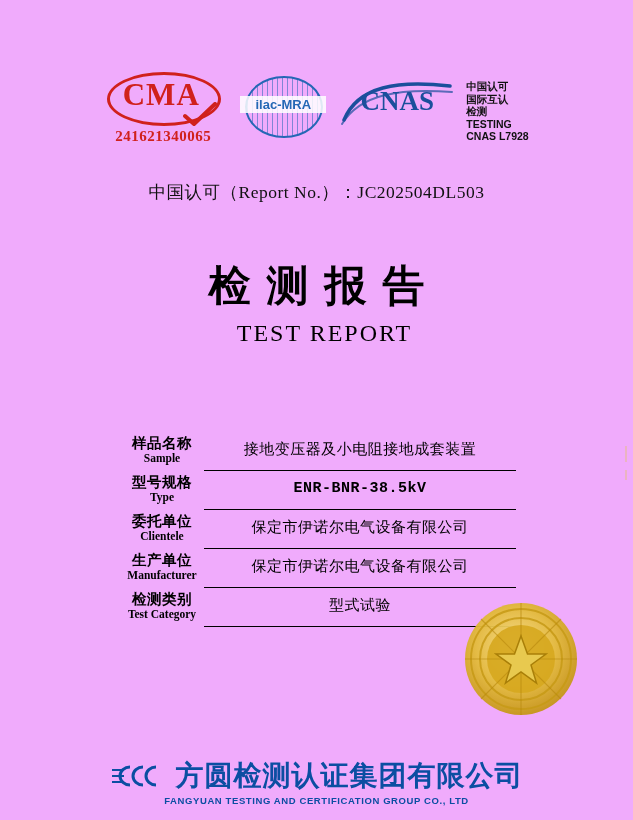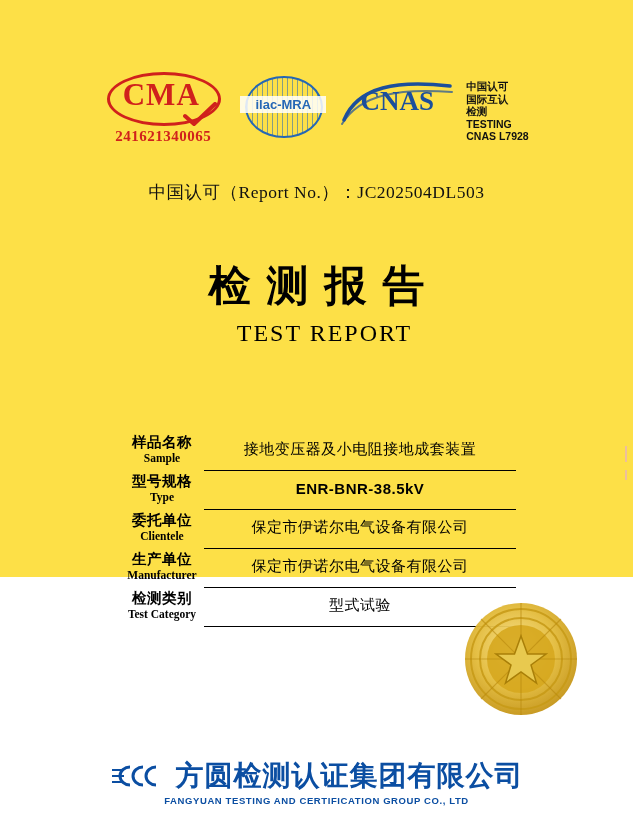--- a/index.html
+++ b/index.html
@@ -11,22 +11,22 @@
     height: 820px;
     background: #ffffff;
     font-family: "Liberation Serif", serif;
     color: #111;
     overflow: hidden;
     position: relative;
   }
   .page {
     position: relative;
     width: 633px;
-    height: 577px;
-    background: #fde047;
+    height: 820px;
+    background: #f0abfc;
   }
 
   
   .logo-row {
     position: absolute;
     top: 72px;
     left: 0;
     width: 633px;
     height: 95px;
     display: flex;
@@ -200,39 +200,39 @@
     align-items: stretch;
     height: 39px;
   }
   .info-label {
     width: 84px;
     flex: 0 0 84px;
     text-align: center;
     padding-top: 2px;
   }
   .lab-cn {
-    font-family: Liberation Mono, monospace;
+    font-family: Liberation Serif, serif;
     font-size: 14.5px;
     font-weight: bold;
     line-height: 18px;
     letter-spacing: 0.5px;
     color: #000;
   }
   .lab-en {
     font-family: "Liberation Serif", serif;
     font-size: 11.5px;
     font-weight: bold;
     line-height: 13px;
     color: #000;
   }
   .info-value {
     flex: 1 1 auto;
     border-bottom: 1px solid #000;
     text-align: center;
-    font-family: Liberation Sans, sans-serif;
+    font-family: Liberation Mono, monospace;
     font-size: 15px;
     color: #000;
     display: flex;
     align-items: center;
     justify-content: center;
     padding-bottom: 4px;
     letter-spacing: 0.5px;
   }
   .info-value.bold { font-weight: bold; }
 

